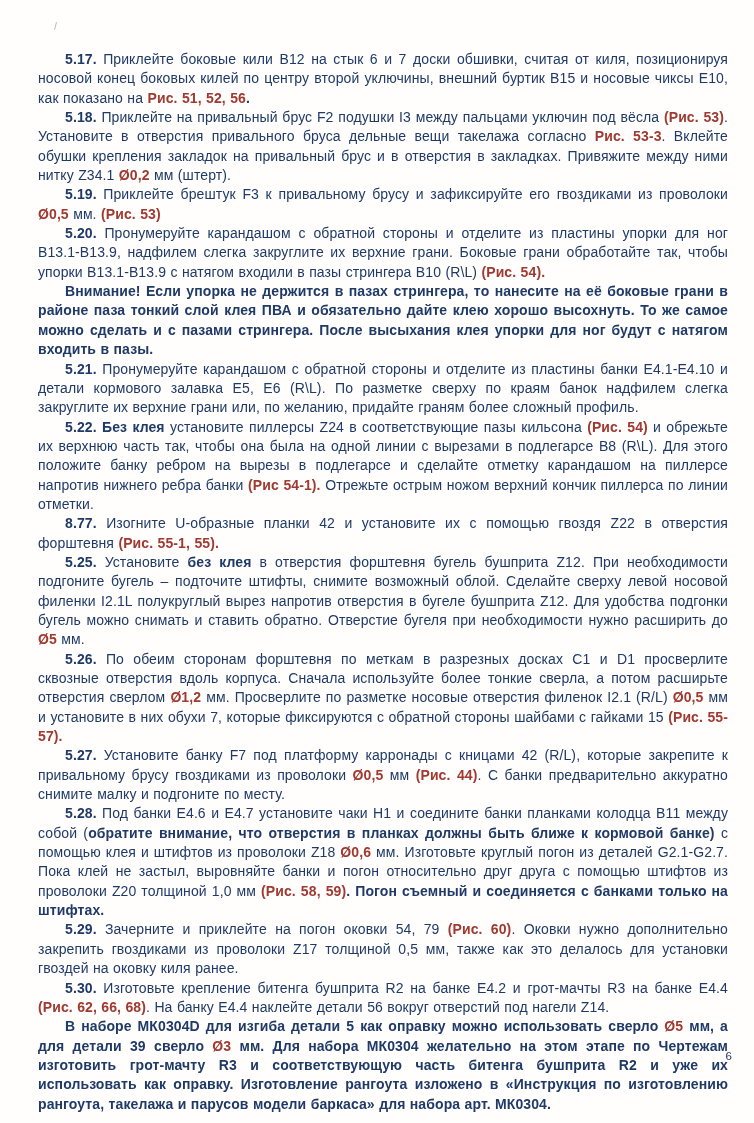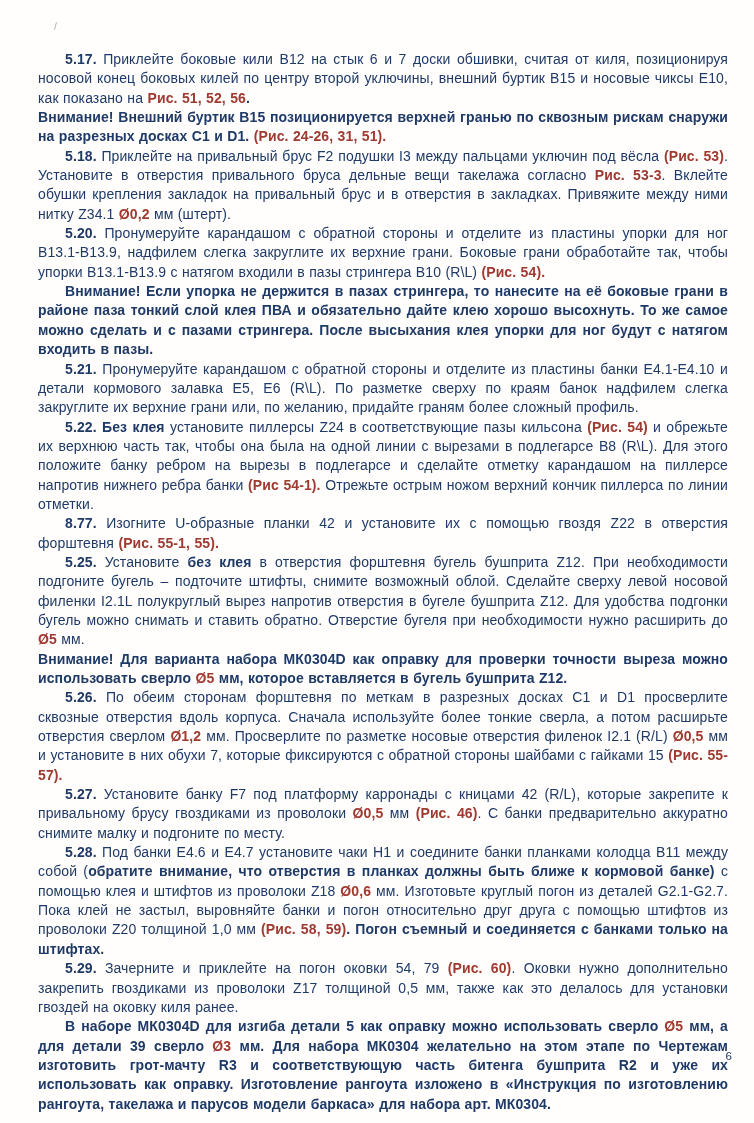--- a/index.html
+++ b/index.html
@@ -45,29 +45,29 @@
     color: #1f3a67;
   }
 </style>
 </head>
 <body>
 
 <div class="page">
   <div class="scan-mark"></div>
   <div class="content">
       <p class="para indent"><span class="b">5.17.</span><span> Приклейте боковые кили B12 на стык 6 и 7 доски обшивки, считая от киля, позиционируя носовой конец боковых килей по центру второй уключины, внешний буртик B15 и носовые чиксы E10, как показано на </span><span class="b r">Рис. 51, 52, 56</span><span class="b">.</span></p>
-      <p class="para"><span class="b">Внимание! Внешний буртик B15 позиционируется верхней гранью по сквозным рискам снаружи на разрезных досках C1 и D1. </span><span class="b r">(Рис. 24-26, 31, 51).</span></p>
       <p class="para indent"><span class="b">5.18.</span><span> Приклейте на привальный брус F2 подушки I3 между пальцами уключин под вёсла </span><span class="b r">(Рис. 53)</span><span>. Установите в отверстия привального бруса дельные вещи такелажа согласно </span><span class="b r">Рис. 53-3</span><span>. Вклейте обушки крепления закладок на привальный брус и в отверстия в закладках. Привяжите между ними нитку Z34.1 </span><span class="b r">Ø0,2</span><span> мм (штерт).</span></p>
+      <p class="para indent"><span class="b">5.19.</span><span> Приклейте брештук F3 к привальному брусу и зафиксируйте его гвоздиками из проволоки </span><span class="b r">Ø0,5</span><span> мм. </span><span class="b r">(Рис. 53)</span></p>
       <p class="para indent"><span class="b">5.20.</span><span> Пронумеруйте карандашом с обратной стороны и отделите из пластины упорки для ног B13.1-B13.9, надфилем слегка закруглите их верхние грани. Боковые грани обработайте так, чтобы упорки B13.1-B13.9 с натягом входили в пазы стрингера B10 (R\L) </span><span class="b r">(Рис. 54).</span></p>
       <p class="para indent"><span class="b">Внимание! Если упорка не держится в пазах стрингера, то нанесите на её боковые грани в районе паза тонкий слой клея ПВА и обязательно дайте клею хорошо высохнуть. То же самое можно сделать и с пазами стрингера. После высыхания клея упорки для ног будут с натягом входить в пазы.</span></p>
       <p class="para indent"><span class="b">5.21.</span><span> Пронумеруйте карандашом с обратной стороны и отделите из пластины банки E4.1-E4.10 и детали кормового залавка E5, E6 (R\L). По разметке сверху по краям банок надфилем слегка закруглите их верхние грани или, по желанию, придайте граням более сложный профиль.</span></p>
       <p class="para indent"><span class="b">5.22. </span><span class="b">Без клея</span><span> установите пиллерсы Z24 в соответствующие пазы кильсона </span><span class="b r">(Рис. 54)</span><span> и обрежьте их верхнюю часть так, чтобы она была на одной линии с вырезами в подлегарсе B8 (R\L). Для этого положите банку ребром на вырезы в подлегарсе и сделайте отметку карандашом на пиллерсе напротив нижнего ребра банки </span><span class="b r">(Рис 54-1).</span><span> Отрежьте острым ножом верхний кончик пиллерса по линии отметки.</span></p>
       <p class="para indent"><span class="b">8.77.</span><span> Изогните U-образные планки 42 и установите их с помощью гвоздя Z22 в отверстия форштевня </span><span class="b r">(Рис. 55-1, 55).</span></p>
       <p class="para indent"><span class="b">5.25.</span><span> Установите </span><span class="b">без клея</span><span> в отверстия форштевня бугель бушприта Z12. При необходимости подгоните бугель – подточите штифты, снимите возможный облой. Сделайте сверху левой носовой филенки I2.1L полукруглый вырез напротив отверстия в бугеле бушприта Z12. Для удобства подгонки бугель можно снимать и ставить обратно. Отверстие бугеля при необходимости нужно расширить до </span><span class="b r">Ø5</span><span> мм.</span></p>
-      <p class="para"><span class="b">Внимание! Для варианта набора МК0304D как оправку для проверки точности выреза можно использовать сверло </span><span class="b r">Ø5</span><span class="b"> мм, которое вставляется в бугель бушприта Z12.</span></p>
       <p class="para indent"><span class="b">5.26.</span><span> По обеим сторонам форштевня по меткам в разрезных досках C1 и D1 просверлите сквозные отверстия вдоль корпуса. Сначала используйте более тонкие сверла, а потом расширьте отверстия сверлом </span><span class="b r">Ø1,2</span><span> мм. Просверлите по разметке носовые отверстия филенок I2.1 (R/L) </span><span class="b r">Ø0,5</span><span> мм и установите в них обухи 7, которые фиксируются с обратной стороны шайбами с гайками 15 </span><span class="b r">(Рис. 55-57).</span></p>
-      <p class="para indent"><span class="b">5.27.</span><span> Установите банку F7 под платформу карронады с кницами 42 (R/L), которые закрепите к привальному брусу гвоздиками из проволоки </span><span class="b r">Ø0,5</span><span> мм </span><span class="b r">(Рис. 46)</span><span>. С банки предварительно аккуратно снимите малку и подгоните по месту.</span></p>
+      <p class="para indent"><span class="b">5.27.</span><span> Установите банку F7 под платформу карронады с кницами 42 (R/L), которые закрепите к привальному брусу гвоздиками из проволоки </span><span class="b r">Ø0,5</span><span> мм </span><span class="b r">(Рис. 44)</span><span>. С банки предварительно аккуратно снимите малку и подгоните по месту.</span></p>
       <p class="para indent"><span class="b">5.28.</span><span> Под банки E4.6 и E4.7 установите чаки H1 и соедините банки планками колодца B11 между собой (</span><span class="b">обратите внимание, что отверстия в планках должны быть ближе к кормовой банке)</span><span> с помощью клея и штифтов из проволоки Z18 </span><span class="b r">Ø0,6</span><span> мм. Изготовьте круглый погон из деталей G2.1-G2.7. Пока клей не застыл, выровняйте банки и погон относительно друг друга с помощью штифтов из проволоки Z20 толщиной 1,0 мм </span><span class="b r">(Рис. 58, 59)</span><span class="b">. </span><span class="b">Погон съемный и соединяется с банками только на штифтах.</span></p>
       <p class="para indent"><span class="b">5.29.</span><span> Зачерните и приклейте на погон оковки 54, 79 </span><span class="b r">(Рис. 60)</span><span>. Оковки нужно дополнительно закрепить гвоздиками из проволоки Z17 толщиной 0,5 мм, также как это делалось для установки гвоздей на оковку киля ранее.</span></p>
+      <p class="para indent"><span class="b">5.30.</span><span> Изготовьте крепление битенга бушприта R2 на банке E4.2 и грот-мачты R3 на банке E4.4 </span><span class="b r">(Рис. 62, 66, 68)</span><span>. На банку E4.4 наклейте детали 56 вокруг отверстий под нагели Z14.</span></p>
       <p class="para indent"><span class="b">В наборе МК0304D для изгиба детали 5 как оправку можно использовать сверло </span><span class="b r">Ø5</span><span class="b"> мм, а для детали 39 сверло </span><span class="b r">Ø3</span><span class="b"> мм. Для набора МК0304 желательно на этом этапе по Чертежам изготовить грот-мачту R3 и соответствующую часть битенга бушприта R2 и уже их использовать как оправку. Изготовление рангоута изложено в «Инструкция по изготовлению рангоута, такелажа и парусов модели баркаса» для набора арт. МК0304.</span></p>
     </div>
   <div class="page-number">6</div>
 </div>
 
 </body></html>

